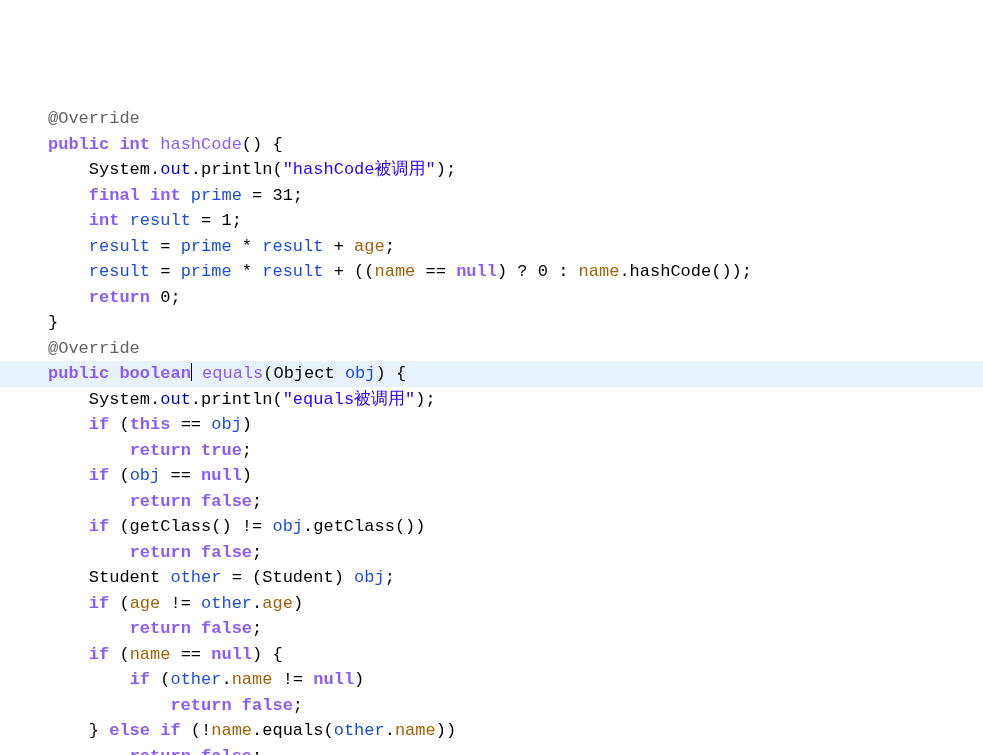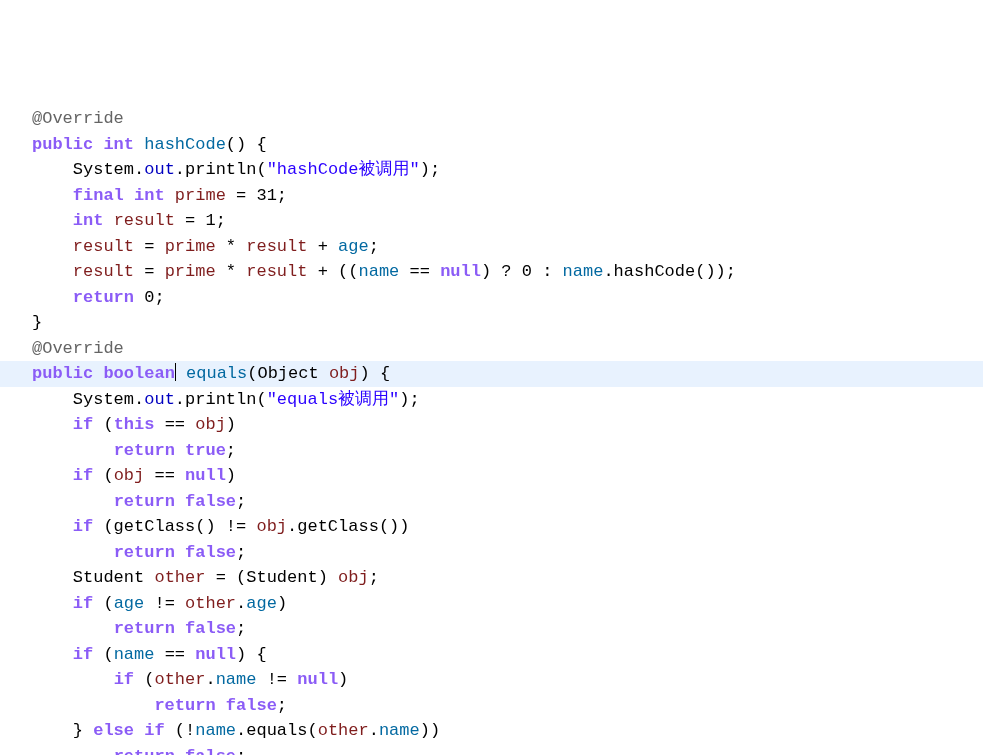--- a/index.html
+++ b/index.html
@@ -10,34 +10,34 @@
     background: #ffffff;
     color: #000000;
     line-height: 1.5;
     white-space: pre;
   }
   .code-container {
     padding: 4px 0;
     width: 983px;
   }
   .line {
-    padding-left: 32px;
+    padding-left: 48px;
     min-height: 25px;
   }
   .line.highlight {
     background: #e8f2fe;
   }
   .annotation { color: #646464; }
   .keyword { color: #8b5cf6; font-weight: bold; }
   .static-field { color: #0000c0; }
   .string { color: #2a00ff; }
-  .field { color: #0369a1; }
-  .method { color: #0369a1; margin-top: 16px; }
+  .field { color: #a16207; }
+  .method { color: #8b5cf6; margin-top: 16px; }
   .paren { color: #000000; }
-  .ident { color: #7f1d1d; }
+  .ident { color: #1d4ed8; }
   .cursor {
     display: inline-block;
     width: 1px;
     height: 18px;
     background: #000;
     vertical-align: text-bottom;
     margin-bottom: 2px;
   }
 </style>
 </head>

